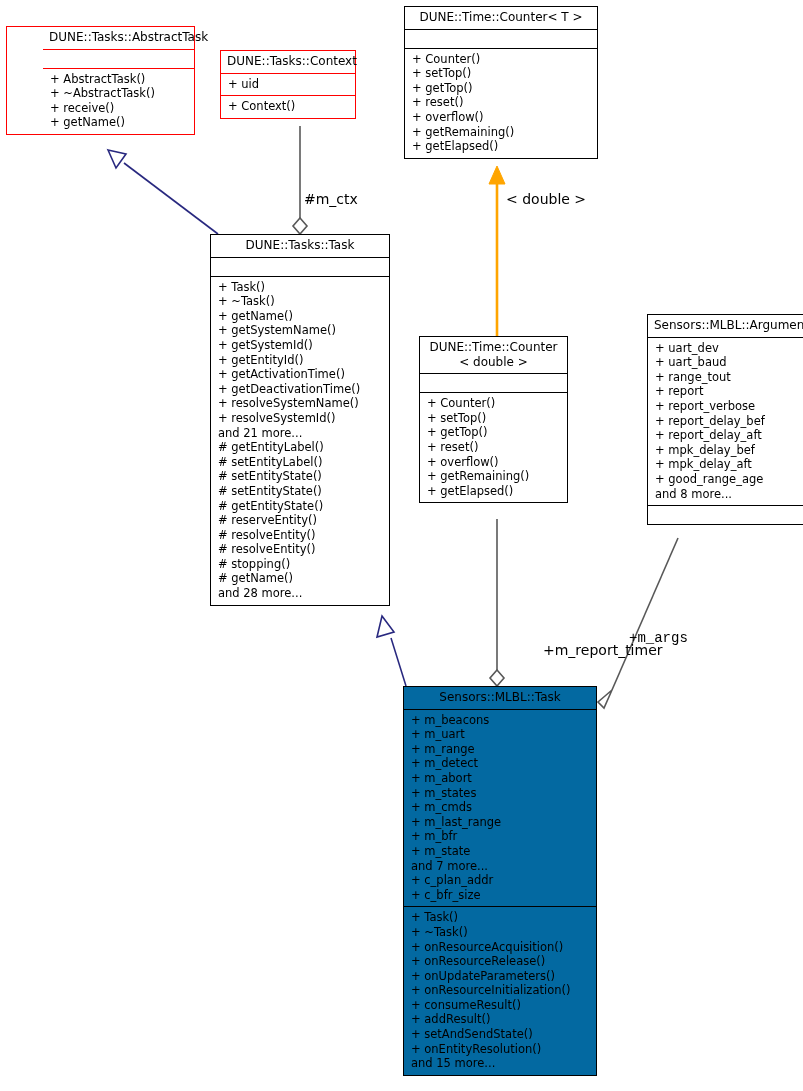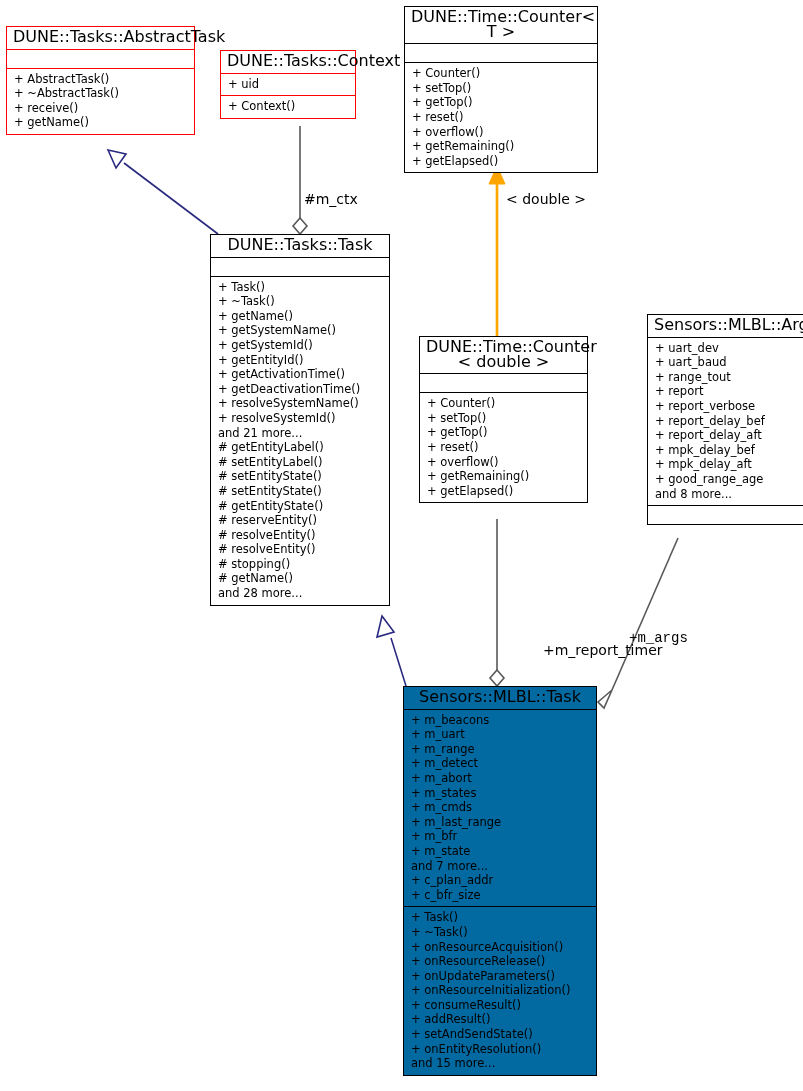--- a/index.html
+++ b/index.html
@@ -39,21 +39,21 @@
   .uml-class.red {
     border-color: #ff0000;
   }
   .uml-class.filled {
     background: #0369a1;
   }
   .uml-title {
     text-align: center;
     padding: 3px 6px 4px 6px;
     white-space: pre-line;
-    font-size: 16px;
+    font-size: 12px;
   }
   .uml-sep {
     border-top: 1px solid #000000;
     height: 0;
     font-size: 0;
     line-height: 0;
   }
   .uml-class.red .uml-sep {
     border-top-color: #ff0000;
   }
@@ -108,21 +108,21 @@
       <line x1="497" y1="519" x2="497" y2="670" stroke="#585858" stroke-width="1.6"></line>
       <polygon points="497,670 504,678 497,686 490,678" fill="#ffffff" stroke="#585858" stroke-width="1.6"></polygon>
     </g>
 
     <g>
       <line x1="678" y1="538" x2="612" y2="690" stroke="#585858" stroke-width="1.6"></line>
       <polygon points="612,690 605,696 598,702 604,708" fill="#ffffff" stroke="#585858" stroke-width="1.6"></polygon>
     </g>
   </svg>
 
-  <div class="uml-class red" style="left:6px; top:26px; width:189px;">
+  <div class="uml-class red" style="left:6px; top:26px; width:189px;padding-left:36px;">
     <div class="uml-title">DUNE::Tasks::AbstractTask</div>
     <div class="uml-sep"></div>
     <div class="uml-section empty"></div>
     <div class="uml-sep"></div>
     <div class="uml-section">
       <div class="uml-row">+ AbstractTask()</div>
       <div class="uml-row">+ ~AbstractTask()</div>
       <div class="uml-row">+ receive()</div>
       <div class="uml-row">+ getName()</div>
     </div>
@@ -180,21 +180,21 @@
       <div class="uml-row"># getEntityState()</div>
       <div class="uml-row"># reserveEntity()</div>
       <div class="uml-row"># resolveEntity()</div>
       <div class="uml-row"># resolveEntity()</div>
       <div class="uml-row"># stopping()</div>
       <div class="uml-row"># getName()</div>
       <div class="uml-row">and 28 more...</div>
     </div>
   </div>
 
-  <div class="uml-class" style="left:419px; top:336px; width:169px;">
+  <div class="uml-class" style="left:419px; top:336px; width:149px;">
     <div class="uml-title">DUNE::Time::Counter
 &lt; double &gt;</div>
     <div class="uml-sep"></div>
     <div class="uml-section empty"></div>
     <div class="uml-sep"></div>
     <div class="uml-section">
       <div class="uml-row">+ Counter()</div>
       <div class="uml-row">+ setTop()</div>
       <div class="uml-row">+ getTop()</div>
       <div class="uml-row">+ reset()</div>

